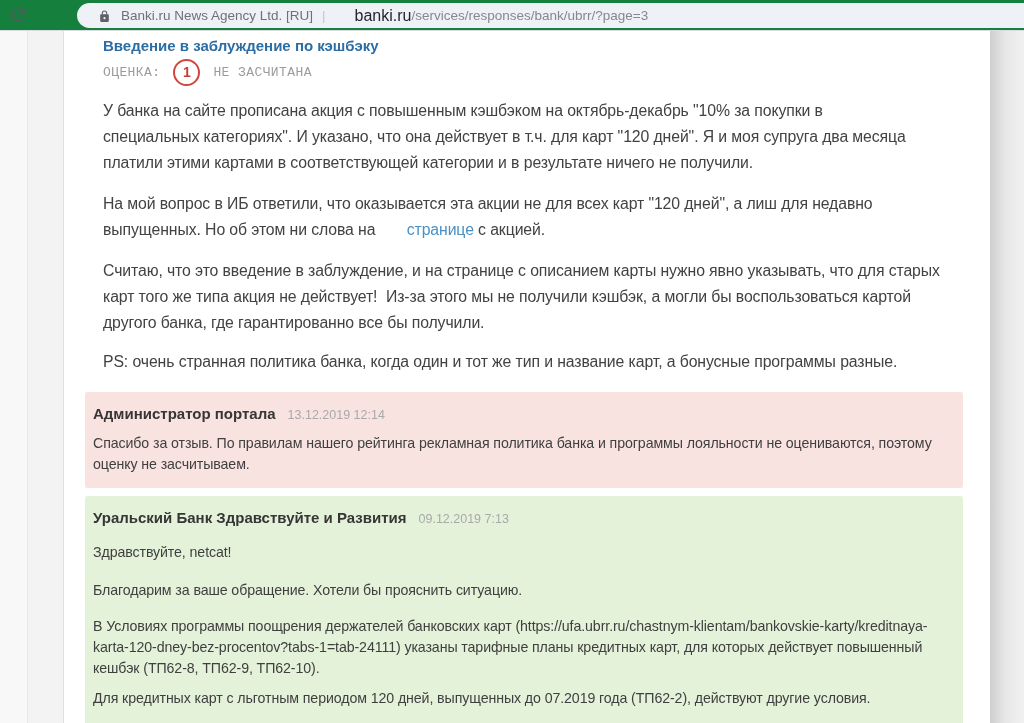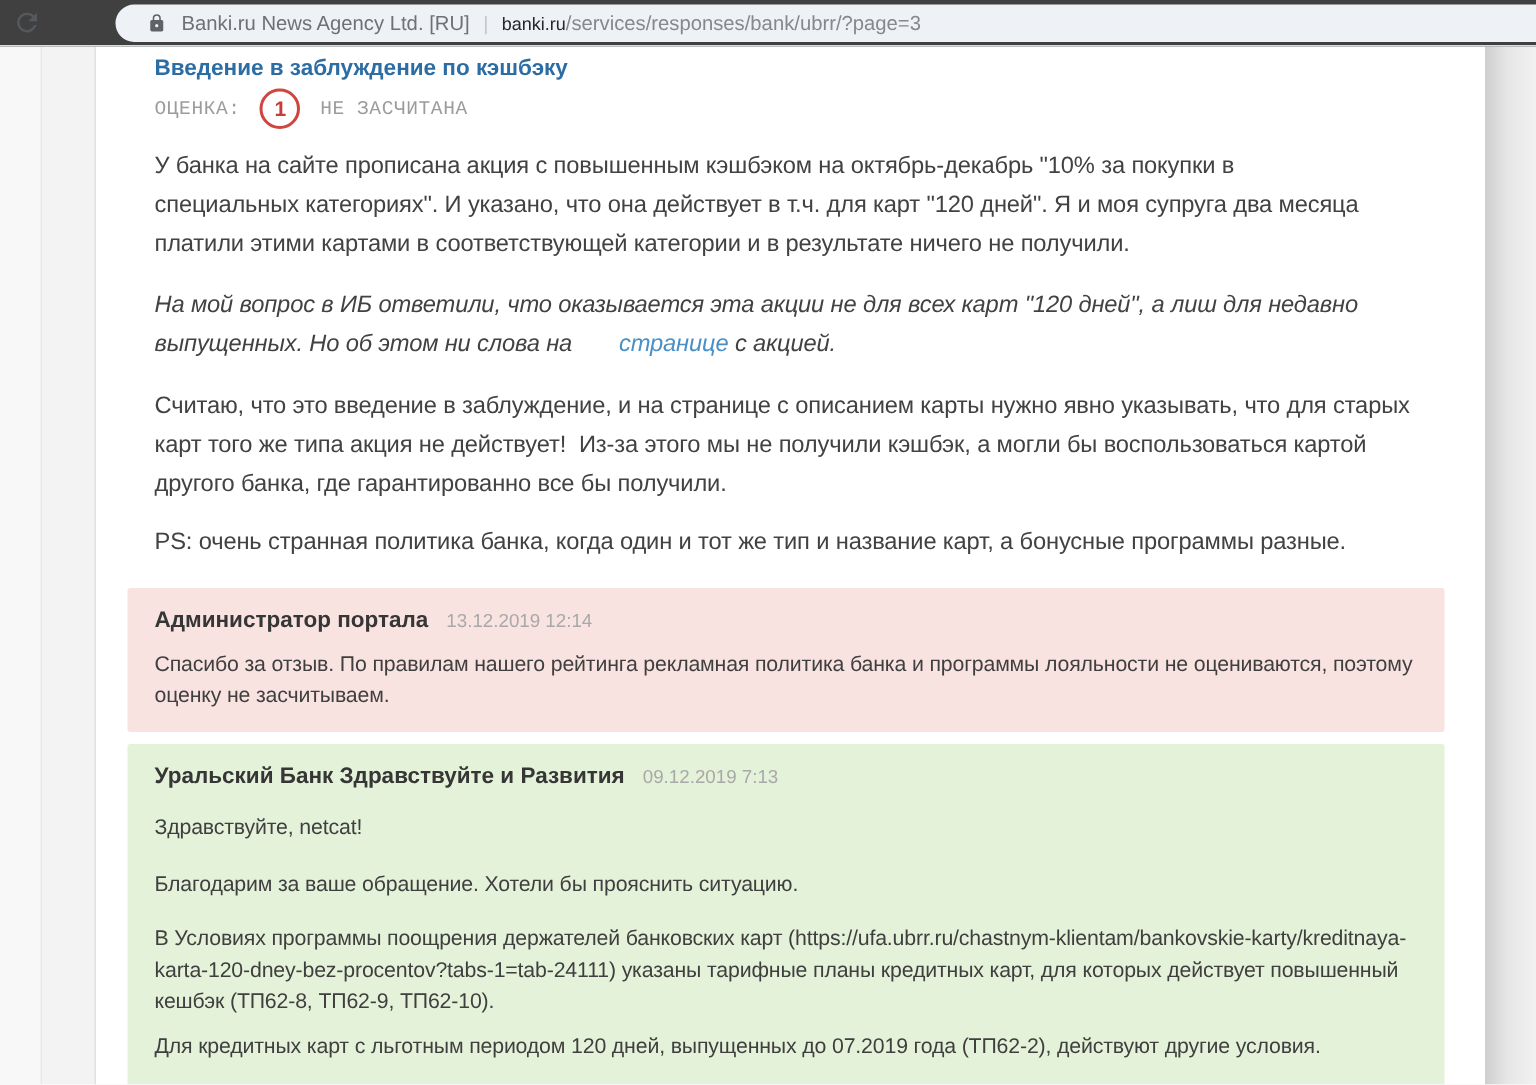--- a/index.html
+++ b/index.html
@@ -4,57 +4,57 @@
 <style>
   * { box-sizing: border-box; }
   html,body { margin:0; padding:0; }
   body {
     width:1024px; height:723px; overflow:hidden; position:relative;
     background:#f3f3f3;
     font-family:"Liberation Sans","DejaVu Sans",sans-serif;
   }
   
   .toolbar { position:absolute; top:0; left:0; width:1024px; height:31px;
-    background:#404040; border-bottom:1px solid #d9dce0; z-index:6; }
+    background:#15803d; border-bottom:1px solid #d9dce0; z-index:6; }
   .reload-btn { position:absolute; left:8px; top:5px; width:20px; height:20px;
     color:#55585c; cursor:pointer; }
   .reload-btn svg { width:100%; height:100%; fill:currentColor; }
   .omnibox { position:absolute; left:77px; top:3px; right:-14px; height:25px;
     background:#eef1f5; border-radius:13px; display:flex; align-items:center;
     padding-left:12px; }
   .lock-ic { width:13px; height:13px; color:#5f6368; margin:0 10px 0 9px; flex:0 0 auto; }
   .lock-ic svg { width:100%; height:100%; fill:currentColor; }
   .ob-identity { font-size:13.5px; color:#6e7176; white-space:pre; }
   .ob-sep { font-size:13px; color:#c2c5c9; margin:0 9px; }
-  .ob-domain { font-size:12px; color:#24272b; white-space:pre; }
+  .ob-domain { font-size:16px; color:#24272b; white-space:pre;margin-left:20px; }
   .ob-path { font-size:13.5px; color:#85888c; white-space:pre; }
   
   .left-gutter { position:absolute; top:31px; left:0; width:28px; bottom:0;
     background:#f8f8f8; border-right:1px solid #e9e9e9; }
   .right-shade { position:absolute; top:31px; left:990px; right:0; bottom:0;
     background:linear-gradient(to right,#cecece 0,#e7e7e7 45%,#f1f1f1 100%); }
   .page { position:absolute; top:31px; left:63px; width:927px; height:692px;
     background:#ffffff; border-left:1px solid #e0e0e0; overflow:hidden; }
   
   .review-title { margin:6px 30px 0 39px; font-size:15px; font-weight:bold;
     color:#2c6da4; }
   .rating-row { margin:4px 0 0 39px; display:flex; align-items:center; height:28px; }
   .rating-label, .rating-status { font-size:13px; color:#9c9c9c; letter-spacing:.4px;font-family:Liberation Mono, monospace; }
   .rating-circle { width:27px; height:27px; border:2.5px solid #cf4640; border-radius:50%;
     display:flex; align-items:center; justify-content:center; margin:0 13px;
     color:#c83c36; font-weight:bold; font-size:14px; background:#fff; }
   .review-p { margin:0 30px 0 39px; font-size:15.8px; line-height:26px;
     color:#424242; letter-spacing:-0.1px; white-space:pre-line; }
   .p1 { margin-top:12px; }
-  .p2 { margin-top:15px;font-style:italic; }
+  .p2 { margin-top:15px; }
   .p3 { margin-top:15px; }
   .p4 { margin-top:13px; }
   .inline-link { color:#4a90c4; text-decoration:none; cursor:pointer;margin-left:27px; }
   
-  .reply { margin-left:21px; width:878px; padding:13px 18px; border-radius:2px; }
+  .reply { margin-left:21px; width:878px; padding:13px 8px; border-radius:2px; }
   .reply-admin { background:#f9e3e0; margin-top:17px; padding-bottom:13px; }
   .reply-bank  { background:#e5f2da; margin-top:8px; padding-bottom:34px; }
   .reply-head { display:flex; align-items:baseline; }
   .reply-author { font-size:15px; font-weight:bold; color:#363636; }
   .reply-date { font-size:12.5px; color:#a9a9a9; margin-left:12px; }
   .reply p { margin:0; font-size:14.2px; line-height:21px; color:#3f3f3f;
     letter-spacing:-0.1px; white-space:pre-line; }
   .rp-text { margin-top:11px !important; }
   .rb1 { margin-top:16px !important; }
   .rb2 { margin-top:17px !important; }

